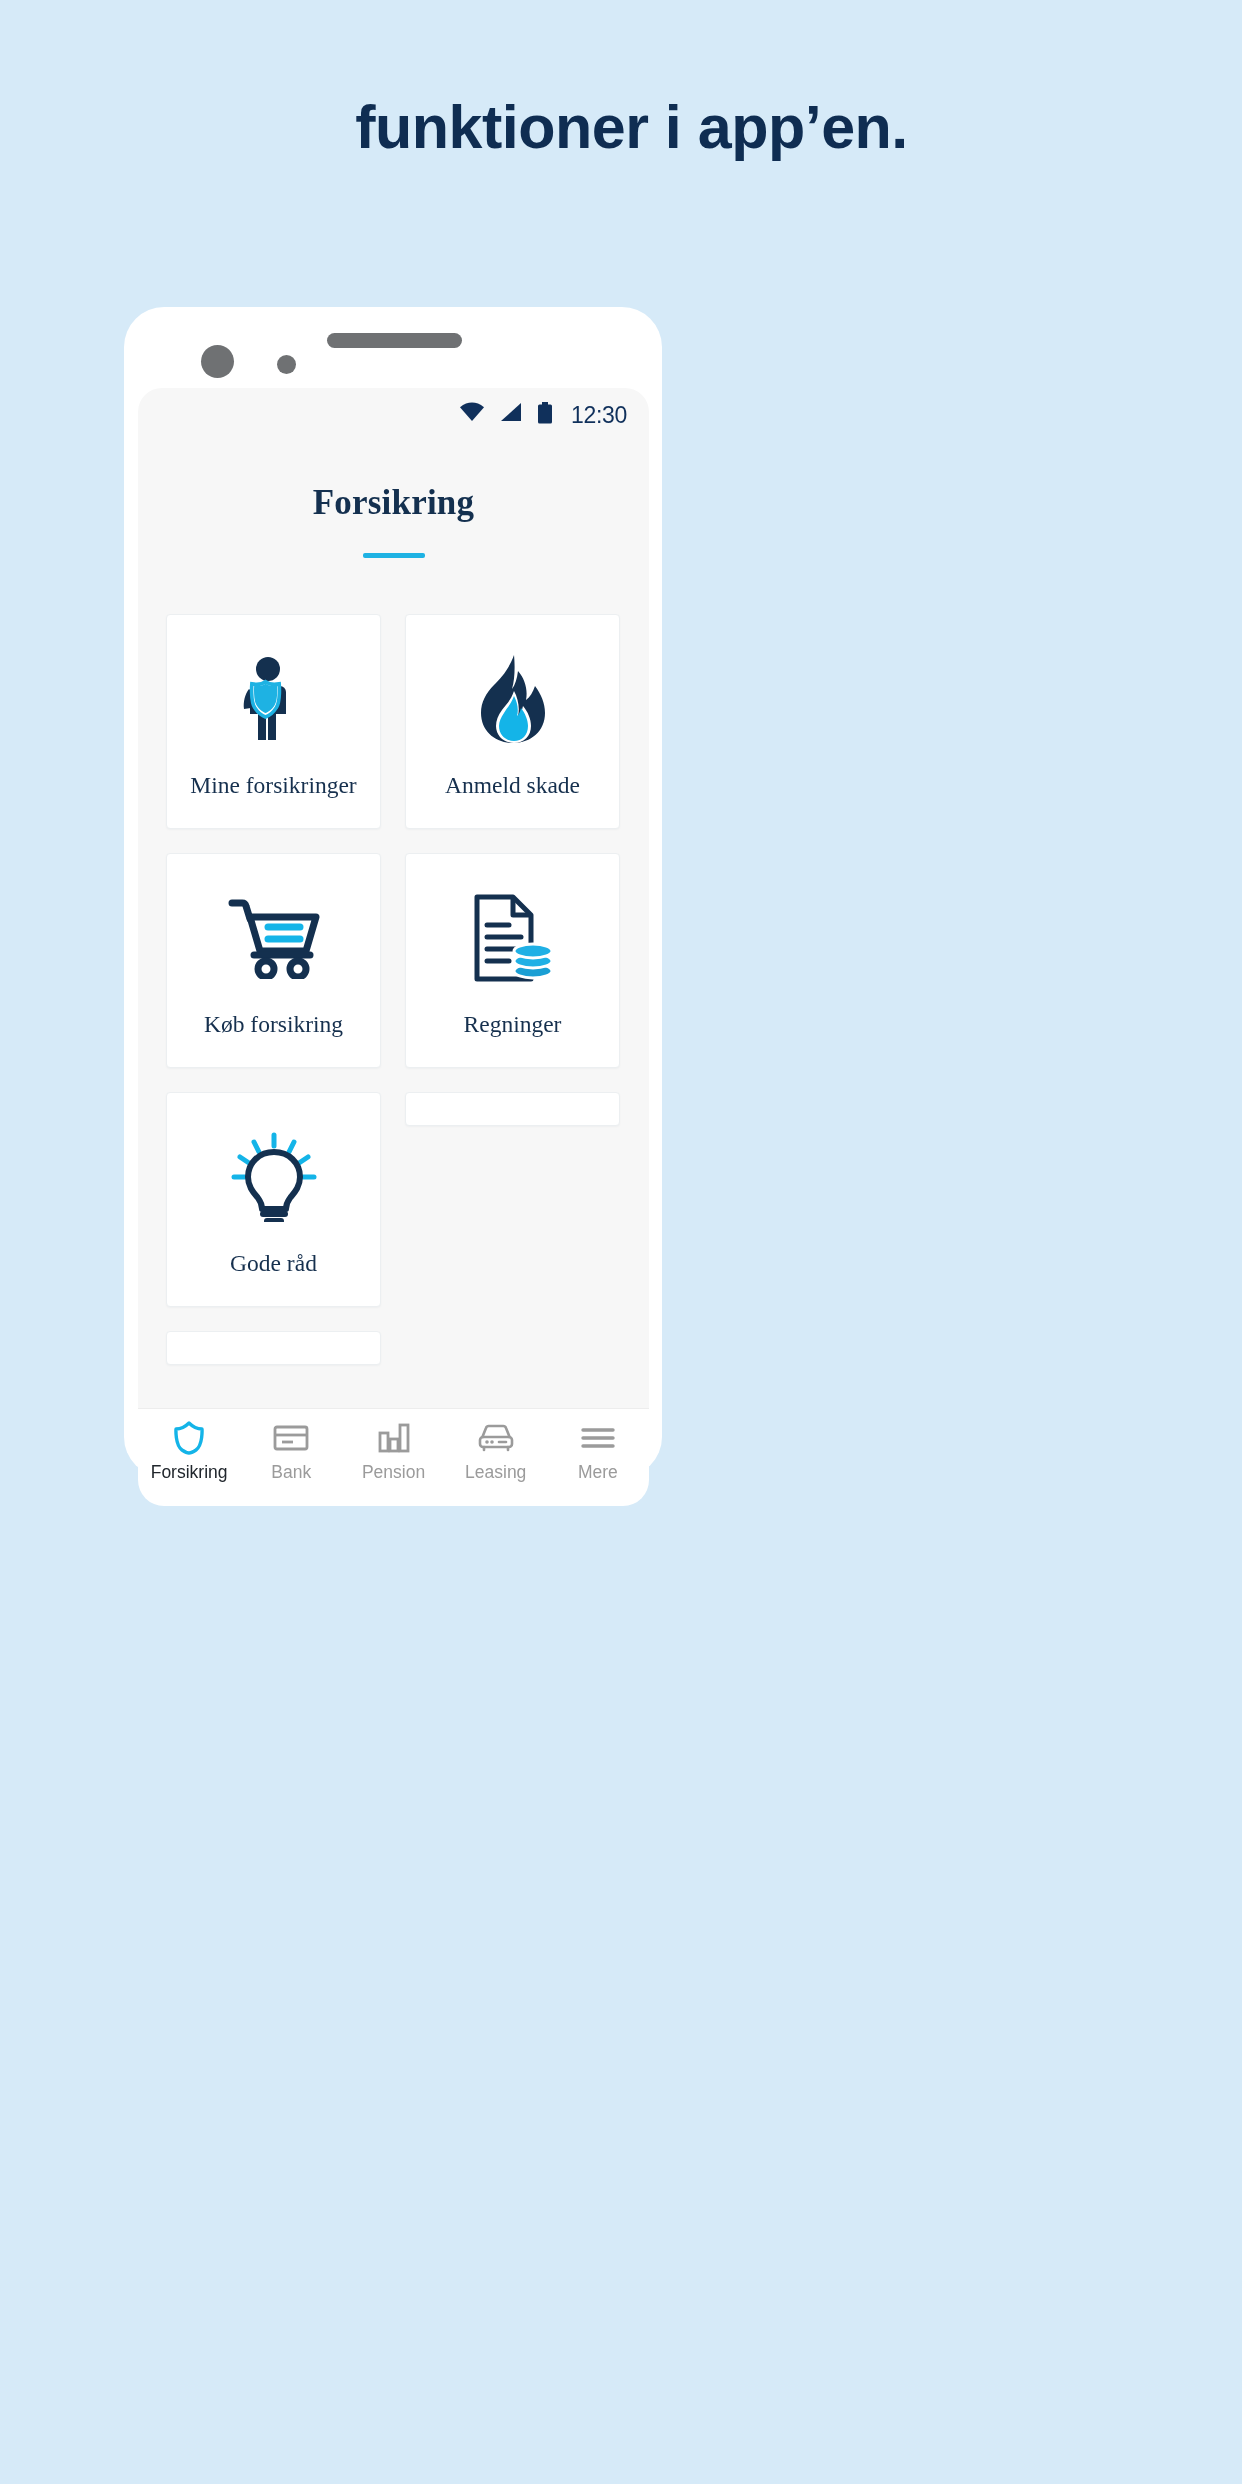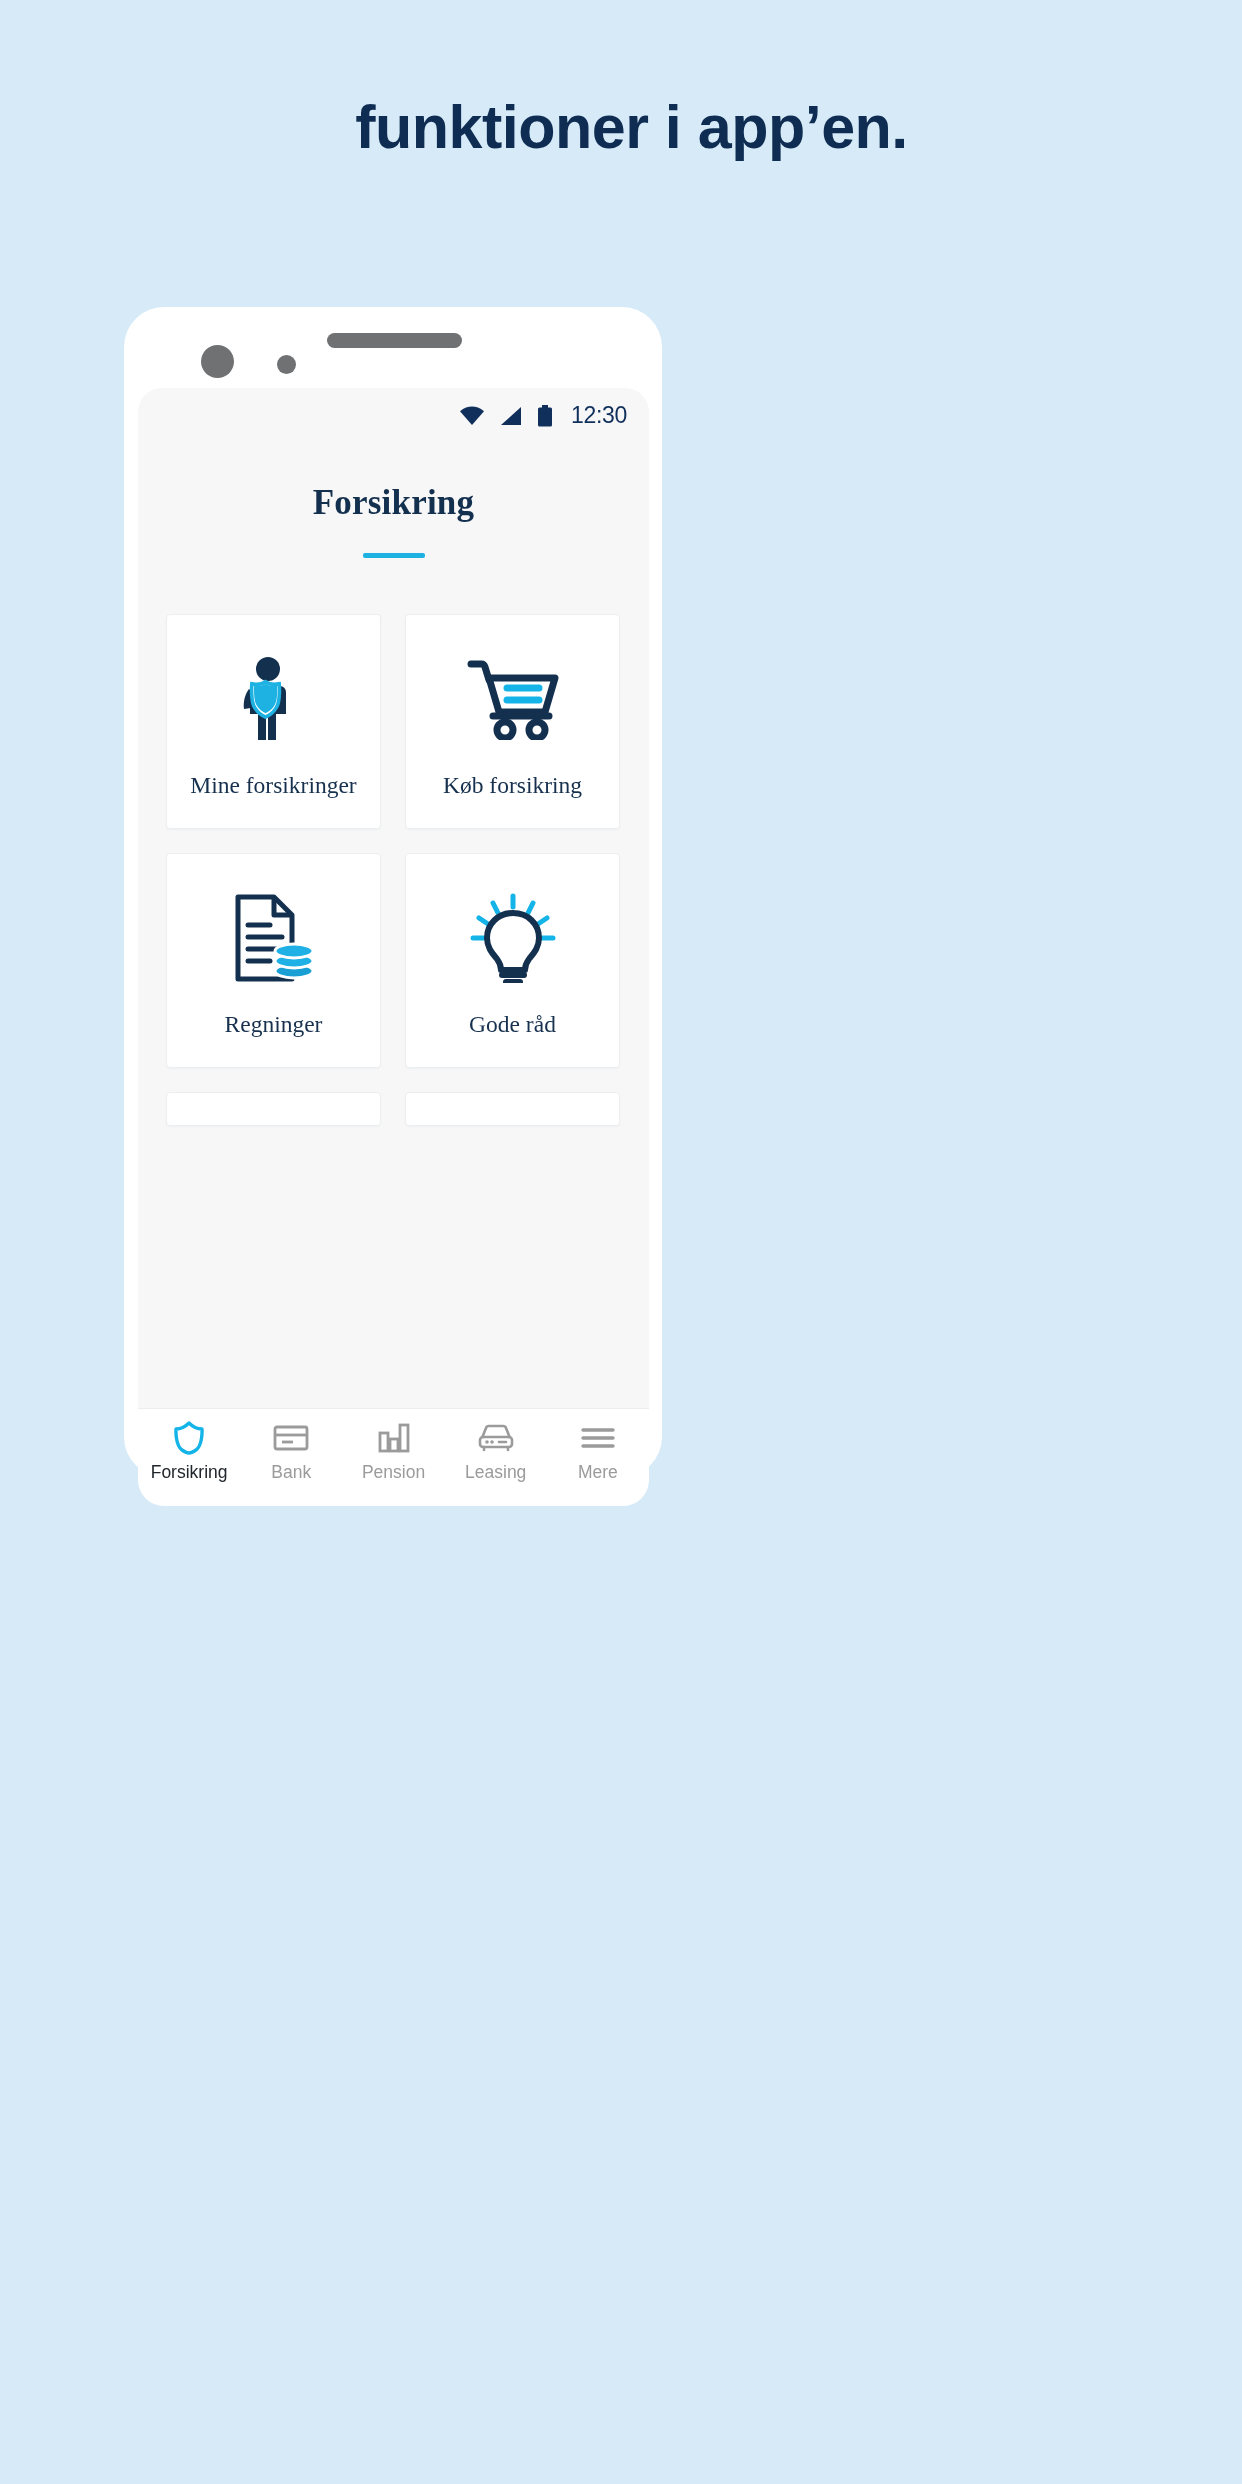--- a/index.html
+++ b/index.html
@@ -91,21 +91,21 @@
     border-radius: 24px 24px 0 0;
     overflow: hidden;
   }
 
   
   .statusbar {
     position: absolute;
     right: 22px;
     top: 14px;
     display: flex;
-    align-items: center;
+    align-items: flex-start;
     gap: 15px;
     color: #10305b;
   }
   .statusbar .time {
     font-size: 23px;
     font-weight: 500;
     color: #10305b;
     letter-spacing: -0.3px;
     margin-left: 3px;
   }
@@ -255,20 +255,30 @@
           <path d="M24 30 h24 a6 6 0 0 1 6 6 v22 h-10 v26 h-8 v-26 h-2 v26 h-8 v-26 h-8 v-22 a6 6 0 0 1 6 -6 z" fill="#14304f"></path>
           <path d="M17 33 C13 38 11 46 12 53 l7 -1 c-1 -6 0 -11 3 -15 z" fill="#14304f"></path>
           <path d="M60 29 c-10 2 -15 0 -19 -3 c-4 3 -9 5 -19 3 c0 0 -2 24 4 33 c5 8 12 12 15 13 c3 -1 10 -5 15 -13 c6 -9 4 -33 4 -33 z" fill="#ffffff" transform="translate(4,7) scale(0.72)"></path>
           <path d="M60 29 c-10 2 -15 0 -19 -3 c-4 3 -9 5 -19 3 c0 0 -2 24 4 33 c5 8 12 12 15 13 c3 -1 10 -5 15 -13 c6 -9 4 -33 4 -33 z" fill="none" stroke="#1eb2e3" stroke-width="5" transform="translate(4,7) scale(0.72)"></path>
           <path d="M60 29 c-10 2 -15 0 -19 -3 c-4 3 -9 5 -19 3 c0 0 -2 24 4 33 c5 8 12 12 15 13 c3 -1 10 -5 15 -13 c6 -9 4 -33 4 -33 z" fill="#1eb2e3" transform="translate(9,12) scale(0.60)"></path>
         </svg>
       </div>
       <div class="card-label">Mine forsikringer</div>
     </div>
 
+    <div class="card">
+      <div class="card-icon">
+        <svg width="80" height="92" viewBox="0 0 80 92">
+          <path d="M41 2 C36 16 28 25 21 32 C13 40 8 49 8 60 C8 78 22 90 40 90 C58 90 72 78 72 60 C72 50 68 41 62 33 C60 39 57 44 53 47 C55 37 52 26 45 18 C44 26 42 32 39 36 C42 26 42 12 41 2 Z" fill="#14304f"></path>
+          <path d="M41 38 C38 47 33 52 29 57 C25 62 23 68 23 73 C23 83 31 90 41 90 C51 90 58 83 58 73 C58 66 55 59 50 53 C49 58 47 61 45 63 C47 55 45 45 41 38 Z" fill="#ffffff"></path>
+          <path d="M41 43 C38 51 34 55 31 60 C28 64 26 69 26 73 C26 82 33 88 41 88 C49 88 55 82 55 73 C55 67 52 60 48 55 C47 59 46 61 44 63 C46 56 44 49 41 43 Z" fill="#14b4e8"></path>
+        </svg>
+      </div>
+      <div class="card-label">Anmeld skade</div>
+    </div>
 
 
     <div class="card">
       <div class="card-icon">
         <svg width="92" height="82" viewBox="0 0 92 82">
           <path d="M4 6 h10 a4 4 0 0 1 4 3 l4 13" fill="none" stroke="#14304f" stroke-width="7" stroke-linecap="round" stroke-linejoin="round"></path>
           <path d="M22 20 h66 l-10 34 h-46 z" fill="none" stroke="#14304f" stroke-width="7" stroke-linejoin="round"></path>
           <path d="M26 58 h56" fill="none" stroke="#14304f" stroke-width="7" stroke-linecap="round"></path>
           <line x1="40" y1="30" x2="72" y2="30" stroke="#14b4e8" stroke-width="7" stroke-linecap="round"></line>
           <line x1="40" y1="42" x2="72" y2="42" stroke="#14b4e8" stroke-width="7" stroke-linecap="round"></line>

